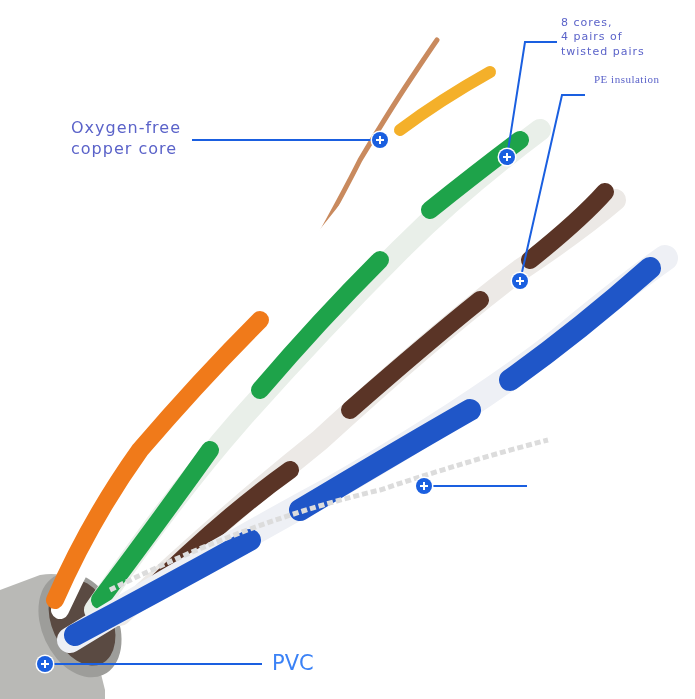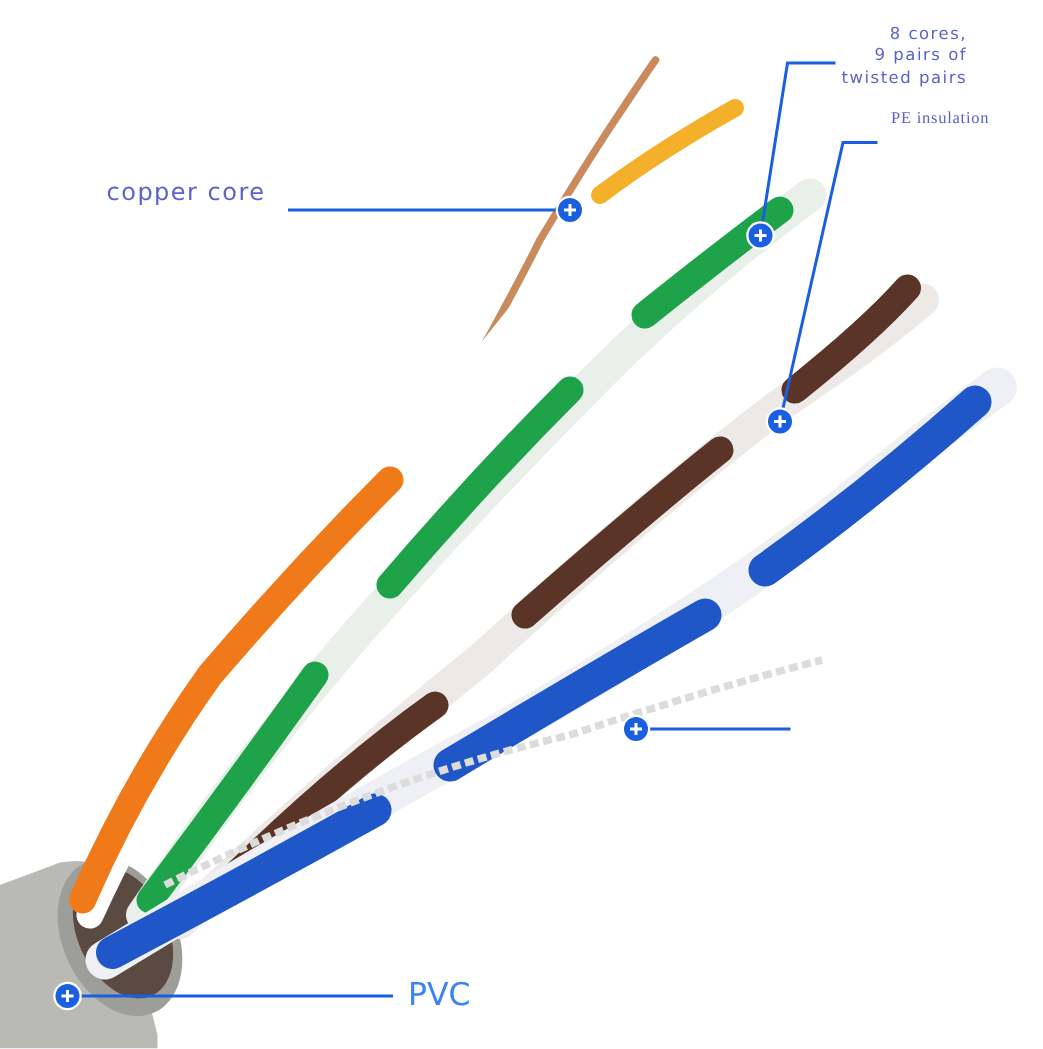--- a/index.html
+++ b/index.html
@@ -1,18 +1,18 @@
 <!DOCTYPE html>
 <html><head>
 <meta charset="utf-8">
 <style>
   html, body { margin: 0; padding: 0; background: #ffffff; }
   body { width: 695px; height: 699px; position: relative; overflow: hidden; font-family: "DejaVu Sans", sans-serif; }
   .scene { position: absolute; left: 0; top: 0; width: 695px; height: 699px; }
-  .label { position: absolute; color: #5b63c9; letter-spacing: 1px; line-height: 1.3; white-space: nowrap; text-align: right; }
+  .label { position: absolute; color: #5b63c9; letter-spacing: 1px; line-height: 1.3; white-space: nowrap; }
   .label.big { font-size: 16px; }
   .label.small { font-size: 11px; }
   .label.pvc { font-size: 21px; color: #3b82f6; letter-spacing: 0; }
   .marker { position: absolute; width: 16px; height: 16px; border-radius: 50%; background: #1a5fe0; box-shadow: 0 0 0 1.5px #ffffff; cursor: pointer; }
   .marker::before, .marker::after { content: ""; position: absolute; background: #fff; }
   .marker::before { left: 4px; top: 7px; width: 8px; height: 2px; }
   .marker::after { left: 7px; top: 4px; width: 2px; height: 8px; }
 </style>
 </head>
 <body>
@@ -62,26 +62,27 @@
 
   
   <div class="marker" style="left:372px; top:132px;"></div>
   <div class="marker" style="left:499px; top:149px;"></div>
   <div class="marker" style="left:512px; top:273px;"></div>
   <div class="marker" style="left:416px; top:478px;"></div>
   <div class="marker" style="left:37px; top:656px;"></div>
 
   
   <div class="label big" style="left:71px; top:118px;">
+    <div>Oxygen-free</div>
     <div>copper core</div>
   </div>
 
   <div class="label small" style="left:561px; top:16px;">
     <div>8 cores,</div>
-    <div>9 pairs of</div>
+    <div>4 pairs of</div>
     <div>twisted pairs</div>
   </div>
 
   <div class="label small" style="left:594px; top:72px; letter-spacing:0.5px;font-family:Liberation Serif, serif;">PE insulation</div>
 
 
   <div class="label pvc" style="left:272px; top:650px;">PVC</div>
 </div>
 
 </body></html>

